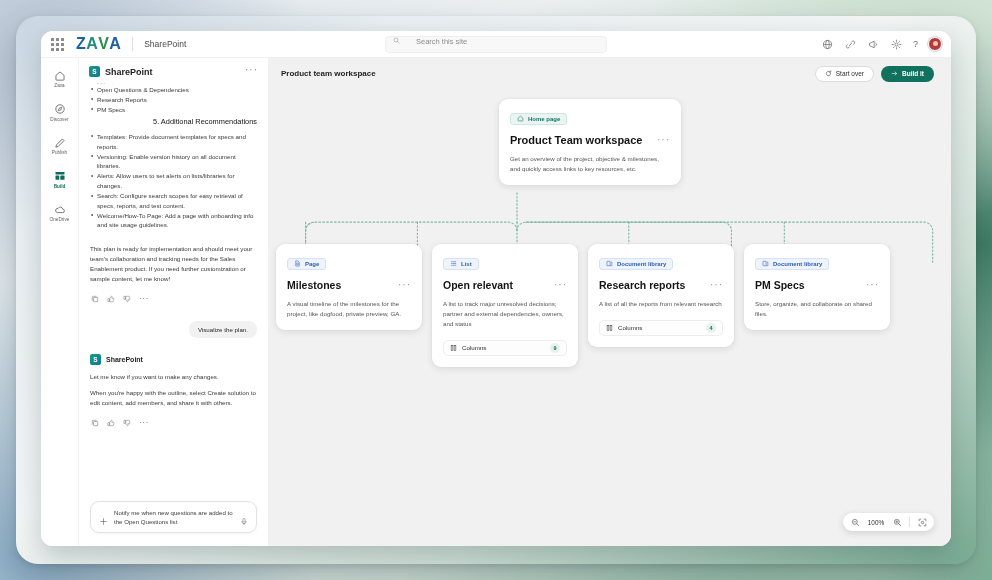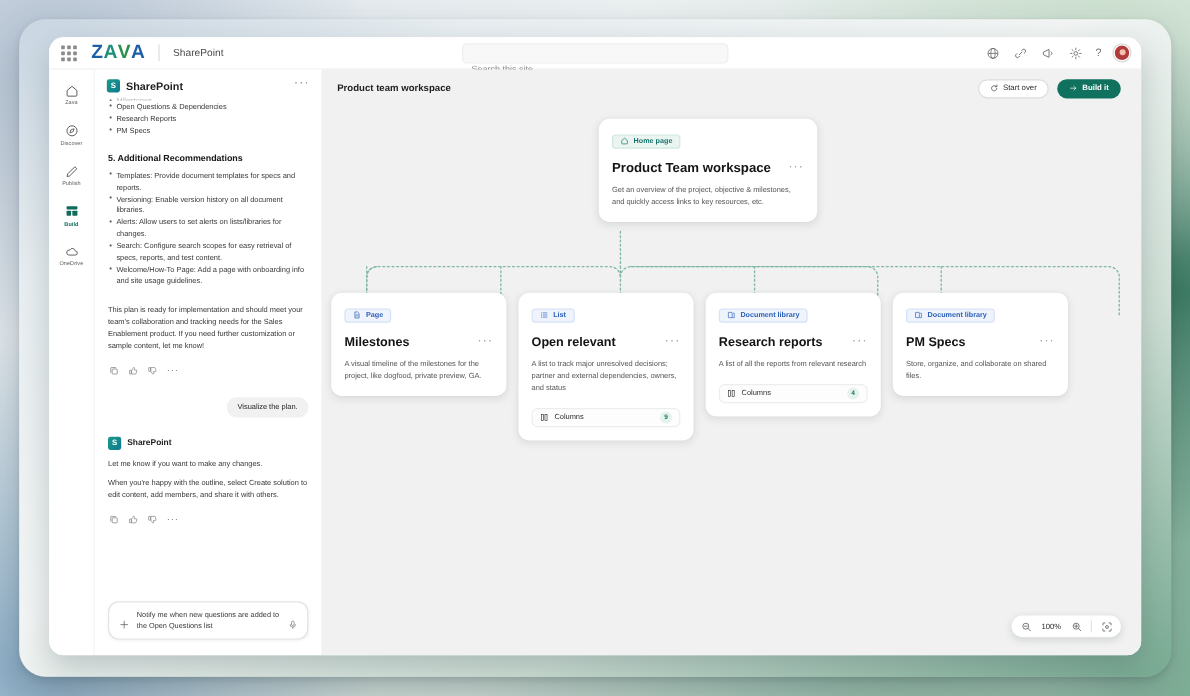--- a/index.html
+++ b/index.html
@@ -107,21 +107,20 @@
     transform: translateX(-50%);
     width: 222px;
     height: 17px;
     background: #f8f8f8;
     border: 1px solid #eeeeee;
     border-radius: 4px;
     display: flex;
     padding: 0 7px;
     gap: 16px;
     cursor: text;
-    flex-direction: column;
   }
   .suite-search .ph { font-size: 7.5px; color: #8d8d8d; }
 
   .suite-right {
     margin-left: auto;
     display: flex;
     align-items: center;
     gap: 10px;
   }
   .suite-ic {
@@ -241,24 +240,25 @@
     content: "•";
     position: absolute;
     left: 1px; top: -0.5px;
     color: #5a5a5a;
     font-size: 6.5px;
   }
   .md-li.clipped { color:#b5b5b5; overflow:hidden; height:4px; }
 
   .md-h {
     font-size: 7.4px;
-    font-weight: 700;
+    font-weight: 400;
     color: #141414;
-    margin: 13px 0 5px 0;
+    margin: 3px 0 5px 0;
     line-height: 1.3;
+    text-align: right;
   }
   .md-p {
     font-size: 6.2px;
     line-height: 1.62;
     color: #38383a;
     margin-top: 14px;
   }
   .md-p.tight { margin-top: 6px; }
 
   .msg-actions {

